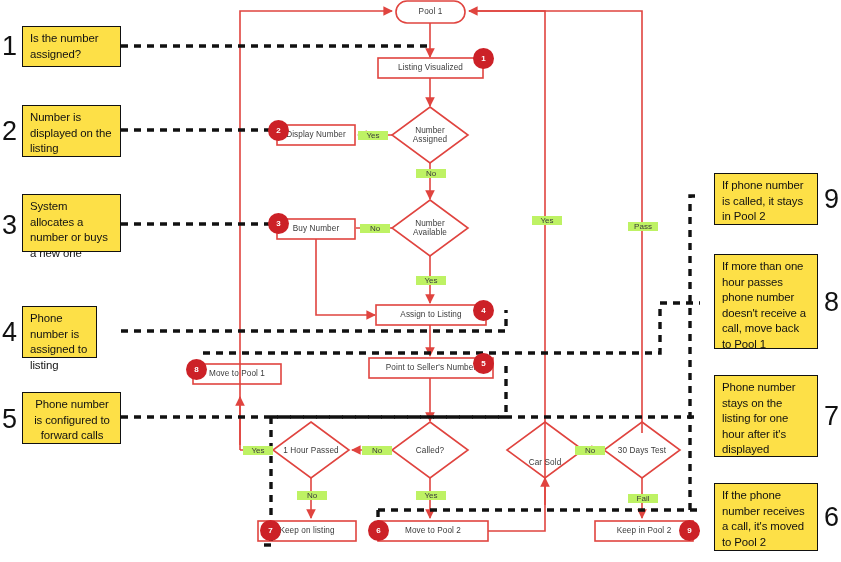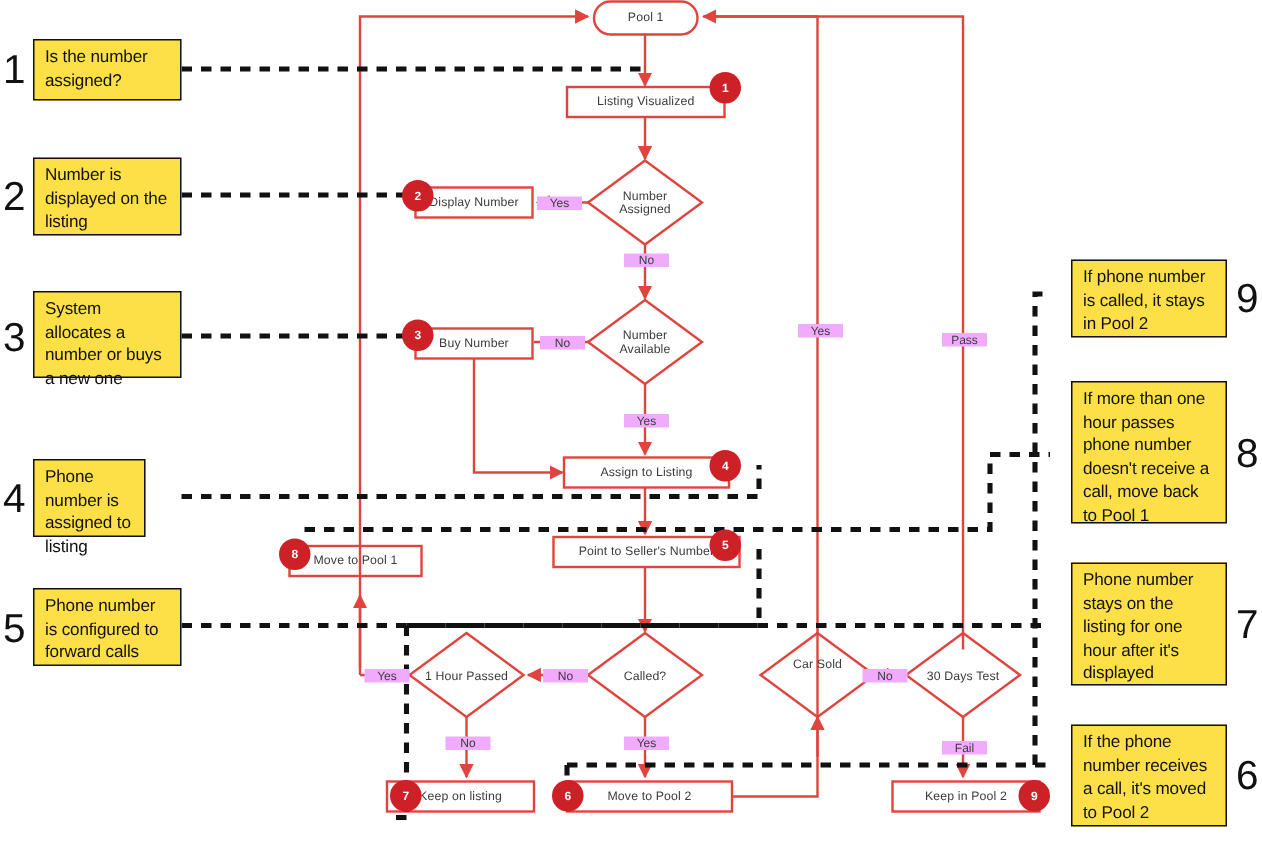--- a/index.html
+++ b/index.html
@@ -55,21 +55,21 @@
     white-space: pre;
     letter-spacing: 0.1px;
   }
   .edgelabel {
     position: absolute;
     color: #3b3b3b;
     font-size: 8px;
     line-height: 9px;
     text-align: center;
     white-space: pre;
-    background: #f0abfc;
+    background: #bef264;
     padding: 0 1px;
   }
   .marker {
     position: absolute;
     width: 21px;
     height: 21px;
     border-radius: 50%;
     background: #cc2127;
     color: #ffffff;
     font-size: 8px;
@@ -211,21 +211,21 @@
   <div class="nodelabel" style="left:376px; top:310px; width:110px;">Assign to Listing</div>
 
   <div class="nodelabel" style="left:369px; top:363px; width:124px;">Point to Seller's Number</div>
 
   <div class="nodelabel" style="left:193px; top:369px; width:88px;">Move to Pool 1</div>
 
   <div class="nodelabel" style="left:273px; top:446px; width:76px;">1 Hour Passed</div>
 
   <div class="nodelabel" style="left:398px; top:446px; width:64px;">Called?</div>
 
-  <div class="nodelabel" style="left:513px; top:438px; width:64px;">Car Sold</div>
+  <div class="nodelabel" style="left:513px; top:458px; width:64px;">Car Sold</div>
 
   <div class="nodelabel" style="left:608px; top:446px; width:68px;">30 Days Test</div>
 
   <div class="nodelabel" style="left:258px; top:526px; width:98px;">Keep on listing</div>
 
   <div class="nodelabel" style="left:378px; top:526px; width:110px;">Move to Pool 2</div>
 
   <div class="nodelabel" style="left:595px; top:526px; width:98px;">Keep in Pool 2</div>
 
   <div class="edgelabel" style="left:358px; top:131px; width:28px;">Yes</div>
@@ -257,21 +257,21 @@
   <div class="anno-num" style="left:2px; top:118px;">2</div>
   <div class="anno" style="left:22px; top:105px; width:99px; height:52px;">Number is displayed on the listing</div>
 
   <div class="anno-num" style="left:2px; top:212px;">3</div>
   <div class="anno" style="left:22px; top:194px; width:99px; height:58px;">System allocates a number or buys a new one</div>
 
   <div class="anno-num" style="left:2px; top:319px;">4</div>
   <div class="anno" style="left:22px; top:306px; width:75px; height:52px;">Phone number is assigned to listing</div>
 
   <div class="anno-num" style="left:2px; top:406px;">5</div>
-  <div class="anno" style="left:22px; top:392px; width:99px; height:52px;">Phone number is configured to forward calls</div>
+  <div class="anno" style="left:22px; top:392px; width:99px; height:52px;text-align:center;">Phone number is configured to forward calls</div>
 
   <div class="anno" style="left:714px; top:173px; width:104px; height:52px;">If phone number is called, it stays in Pool 2</div>
   <div class="anno-num" style="left:824px; top:186px;">9</div>
 
   <div class="anno" style="left:714px; top:254px; width:104px; height:95px;">If more than one hour passes phone number doesn't receive a call, move back to Pool 1</div>
   <div class="anno-num" style="left:824px; top:289px;">8</div>
 
   <div class="anno" style="left:714px; top:375px; width:104px; height:82px;">Phone number stays on the listing for one hour after it's displayed</div>
   <div class="anno-num" style="left:824px; top:403px;">7</div>
 

